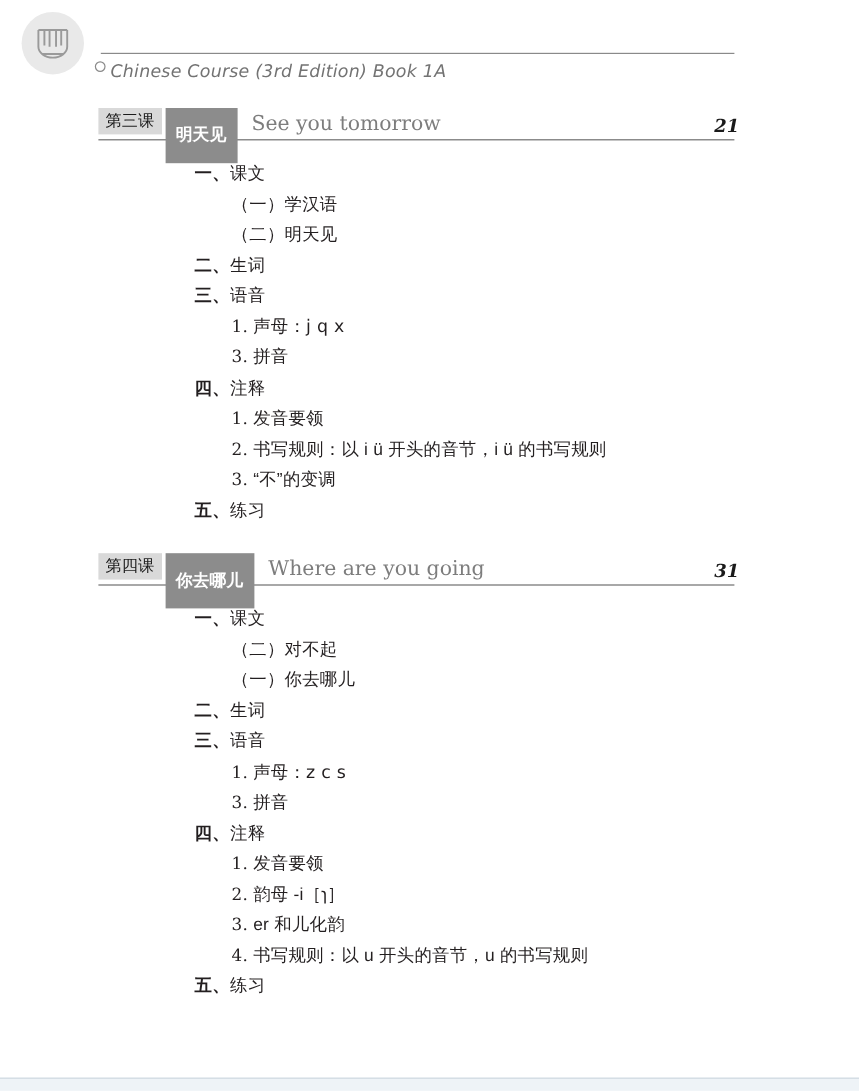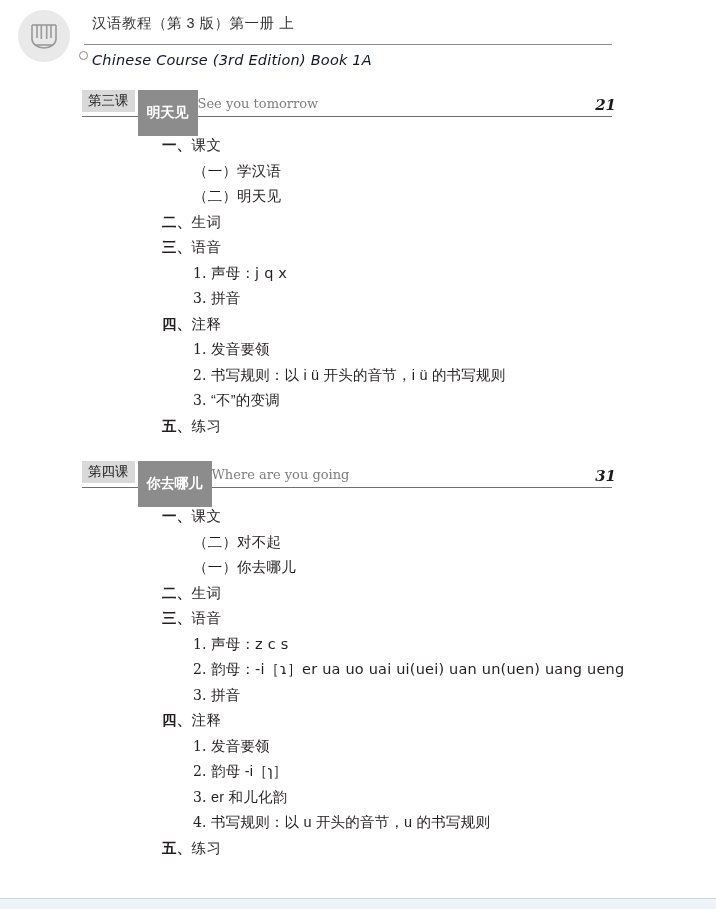--- a/index.html
+++ b/index.html
@@ -72,21 +72,21 @@
     border: 1px solid #8a8a8a;
     background: #fff;
   }
   .title-en {
     position: absolute;
     left: 92px;
     top: 52px;
     font-family: "DejaVu Sans", sans-serif;
     font-style: italic;
     font-size: 14.5px;
-    color: #0f172a;
+    color: #737373;
     letter-spacing: 0.2px;
     white-space: nowrap;
   }
 
   
   .lesson {
     position: relative;
     margin: 0 0 0 0;
     padding: 0;
   }
@@ -117,22 +117,23 @@
     height: 22px;
     padding: 12px 9px;
     margin-left: 3px;
     display: flex;
     align-items: center;
     white-space: nowrap;
     font-weight: bold;
   }
   .lesson-title-en {
     font-family: "DejaVu Serif", serif;
-    font-size: 13px;
+    font-size: 17px;
     color: #7d7d7d;
+    margin-left: 12px;
     display: flex;
     align-items: center;
     white-space: nowrap;
   }
   .lesson-page {
     position: absolute;
     right: -4px;
     bottom: 2px;
     font-family: "DejaVu Serif", serif;
     font-style: italic;
@@ -195,23 +196,20 @@
           <path d="M5 6 v14 a12 9 0 0 0 24 0 V6"></path>
           <path d="M10 6 v13"></path>
           <path d="M14.3 6 v14"></path>
           <path d="M19.7 6 v14"></path>
           <path d="M24 6 v13"></path>
           <path d="M5 6 h24"></path>
           <path d="M8 26 h18"></path>
         </g>
       </svg>
     </div>
-    <div class="header-text">
-      <div class="title-cn">汉语教程（第 3 版）第一册 上</div>
-    </div>
     <div class="header-rule"></div>
     <div class="header-dot"></div>
     <div class="title-en">Chinese Course (3rd Edition) Book 1A</div>
   </div>
 
   <div class="lesson">
     <div class="lesson-head">
       <div class="lesson-num">第三课</div>
       <div class="lesson-title-cn">明天见</div>
       <div class="lesson-title-en">See you tomorrow</div>
@@ -285,24 +283,20 @@
         <span class="lv1-label">二、</span><span>生词</span>
       </li>
       <li class="lv1">
         <span class="lv1-label">三、</span><span>语音</span>
       </li>
       <li class="lv2">
         <span class="num">1.</span>
         <span class="mono">声母：z c s</span>
       </li>
       <li class="lv2">
-        <span class="num">2.</span>
-        <span class="mono">韵母：-i［ɿ］er ua uo uai ui(uei) uan un(uen) uang ueng</span>
-      </li>
-      <li class="lv2">
         <span class="num">3.</span>
         <span>拼音</span>
       </li>
       <li class="lv1">
         <span class="lv1-label">四、</span><span>注释</span>
       </li>
       <li class="lv2">
         <span class="num">1.</span>
         <span>发音要领</span>
       </li>

